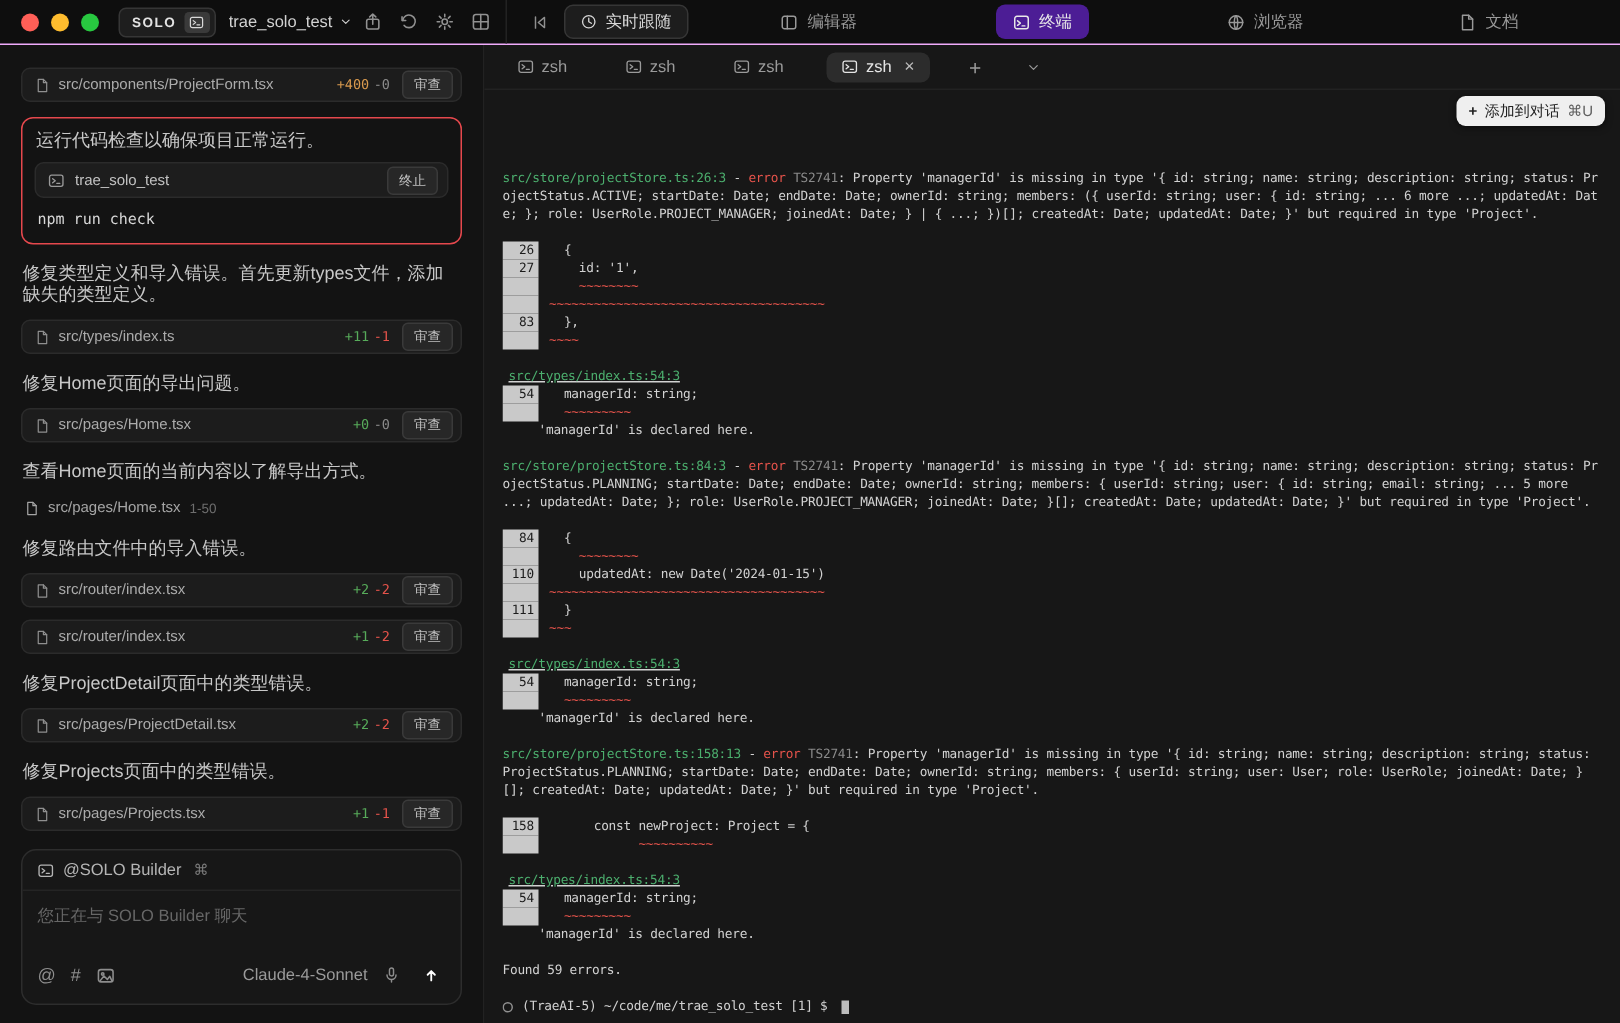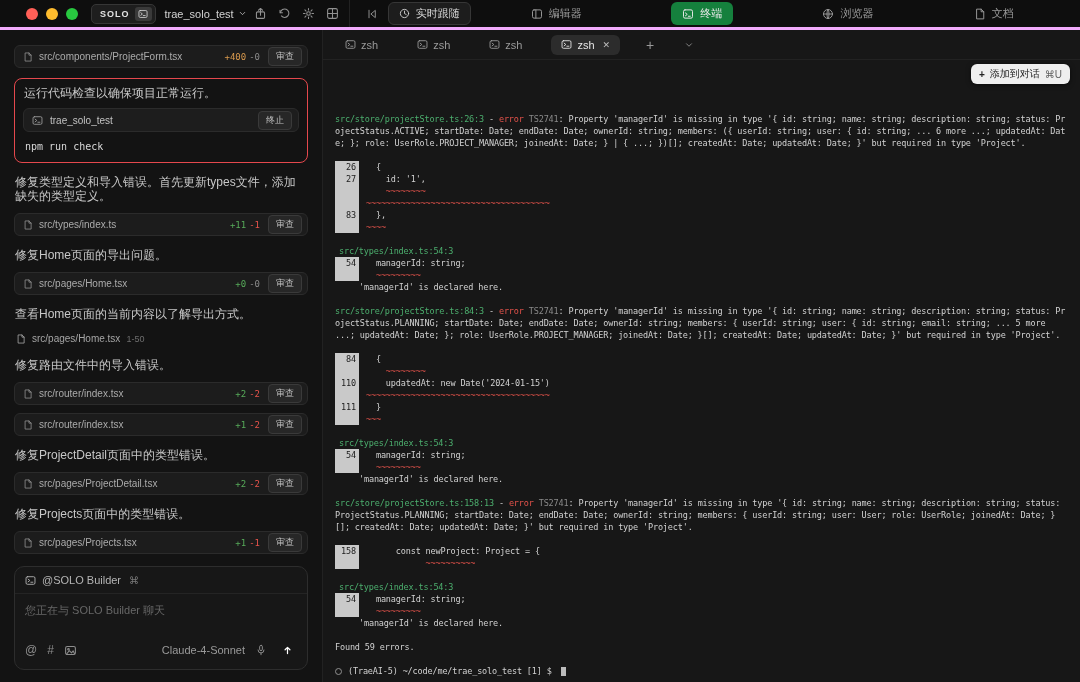--- a/index.html
+++ b/index.html
@@ -1,36 +1,36 @@
 <!DOCTYPE html>
 <html><head>
 <meta charset="utf-8">
 <style>
   *{margin:0;padding:0;box-sizing:border-box;}
   html,body{width:1080px;height:682px;overflow:hidden;background:#0c0c0c;
     font-family:"Liberation Sans","DejaVu Sans",sans-serif;}
   .app{width:1080px;height:682px;display:flex;flex-direction:column;background:#131313;color:#ccc;}
 
   
-  .titlebar{flex:0 0 30px;display:flex;align-items:stretch;background:#0e0e0e;border-bottom:3px solid #f0abfc;padding-left:12px;}
+  .titlebar{flex:0 0 30px;display:flex;align-items:stretch;background:#0e0e0e;border-bottom:1px solid #f0abfc;}
   .tb-left{flex:0 0 323px;display:flex;align-items:center;gap:7px;padding:0 10px 0 14px;border-right:1px solid #222;}
   .lights{display:flex;gap:8px;margin-right:6px;}
   .light{width:12px;height:12px;border-radius:50%;}
   .l-red{background:#ff5f57;}.l-yel{background:#febc2e;}.l-grn{background:#28c840;}
   .solo-pill{display:flex;align-items:center;gap:5px;background:#1e1e1e;border:1px solid #363636;border-radius:5px;padding:2px 3px 2px 8px;}
   .solo-txt{font-size:9px;font-weight:bold;letter-spacing:1px;color:#e3e3e3;}
   .solo-seg{background:#3a3a3a;border-radius:3px;width:17px;height:14px;display:flex;align-items:center;justify-content:center;color:#d9d9d9;}
   .proj{display:flex;align-items:center;gap:4px;font-size:11px;color:#d2d2d2;margin-left:2px;}
   .tb-icons{margin-left:auto;display:flex;gap:11px;align-items:center;color:#919191;}
   .tb-main{flex:1;display:flex;align-items:center;padding:0 16px;gap:10px;}
   .skipbtn{color:#8f8f8f;display:flex;align-items:center;}
   .live-pill{display:flex;align-items:center;gap:6px;border:1px solid #363636;background:#1d1d1d;border-radius:6px;padding:3px 10px;font-size:11px;color:#d6d6d6;}
   .main-tabs{flex:1;display:flex;justify-content:space-around;align-items:center;}
   .mtab{display:flex;align-items:center;gap:6px;font-size:11px;color:#999;padding:4px 11px;border-radius:6px;cursor:default;}
-  .mtab.active{background:#15803d;color:#e8e8e8;}
+  .mtab.active{background:#4c1d95;color:#e8e8e8;}
   .svgi{display:block;stroke:currentColor;fill:none;stroke-width:1.3;stroke-linecap:round;stroke-linejoin:round;}
 
   
   .bodyrow{flex:1;display:flex;min-height:0;}
 
   
   .sidebar{flex:0 0 323px;border-right:1px solid #222;background:#131313;display:flex;flex-direction:column;min-height:0;padding:0 14px 12px;}
   .blocks{flex:1;min-height:0;overflow:hidden;display:flex;flex-direction:column;justify-content:flex-end;}
   .t-row{color:#c8c8c8;font-size:12px;line-height:14px;margin:8px 1px 6px;}
   .fcard{display:flex;align-items:center;gap:6px;background:#1c1c1c;border:1px solid #2b2b2b;border-radius:6px;padding:0 5px 0 8px;height:23px;margin:4px 0;}
@@ -74,21 +74,21 @@
     font-family:"DejaVu Sans Mono",monospace;font-size:8.5px;letter-spacing:-0.15px;line-height:12px;color:#d2d2d2;}
   .tline{white-space:pre-wrap;word-break:break-all;}
   .loc{color:#4caf6e;}
   .sev{color:#e5534b;}
   .tsc{color:#8a8a8a;}
   .blankln{height:12px;}
   .crow{display:flex;}
   .gut{flex:0 0 24px;background:#c9c9c9;color:#1b1b1b;text-align:right;padding-right:3px;}
   .cde{white-space:pre;padding-left:7px;}
   .sq{color:#e5534b;}
-  .note-path{padding-left:4px;}
+  .note-path{padding-left:4px;text-decoration:underline;}
   .decl{padding-left:24px;}
   .prompt{display:flex;align-items:center;gap:6px;margin-top:12px;}
   .pmark{width:7px;height:7px;border:1px solid #8f8f8f;border-radius:50%;flex:0 0 auto;}
   .cursor{display:inline-block;width:5px;height:9px;background:#bcbcbc;margin-left:3px;}
 </style>
 </head>
 <body>
 
 <div class="app">
 

